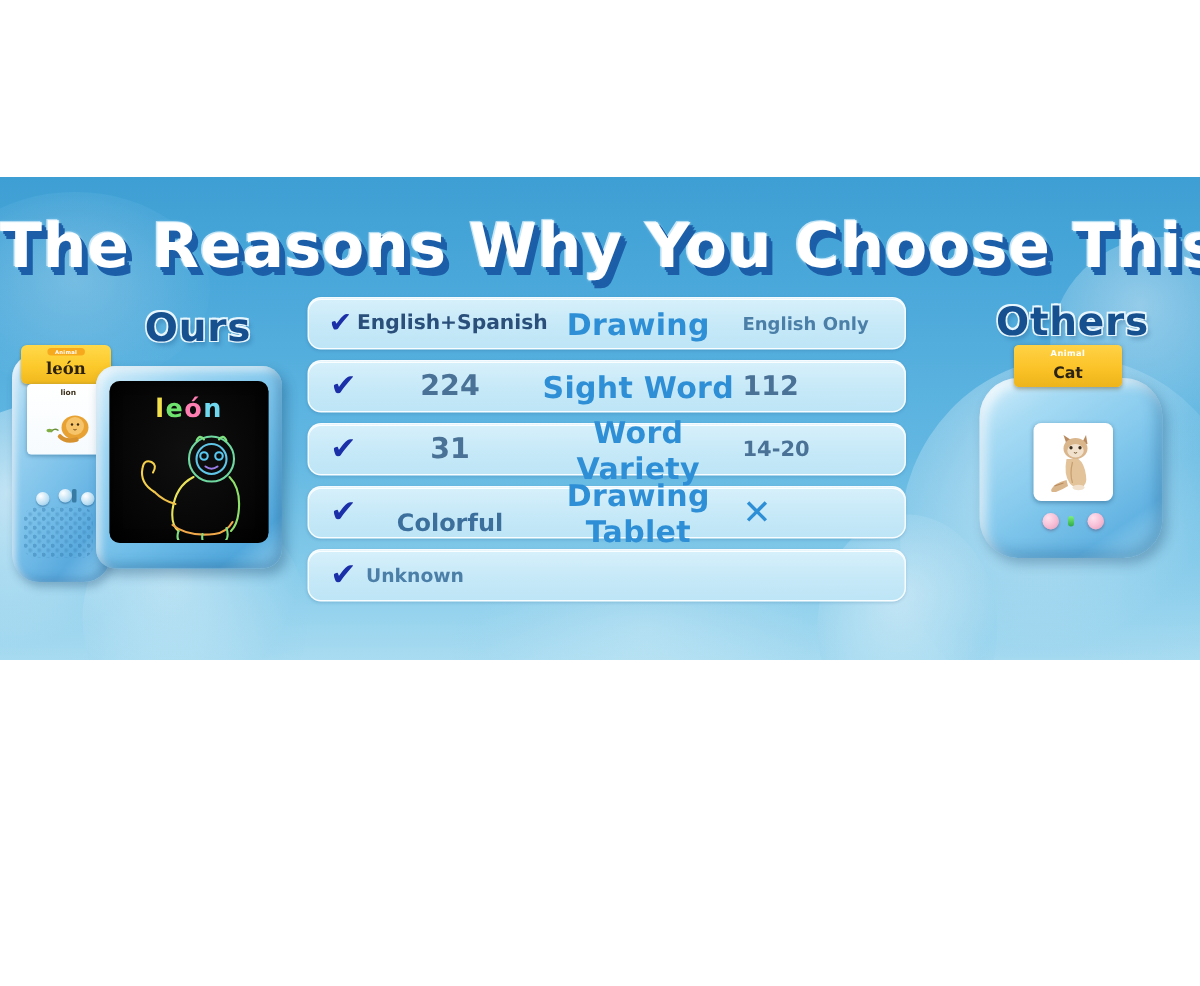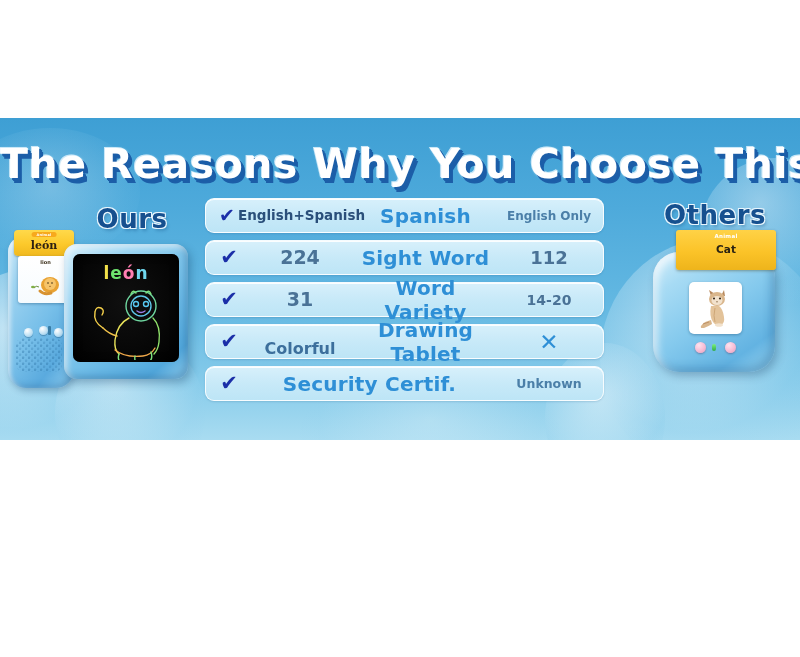--- a/index.html
+++ b/index.html
@@ -119,21 +119,21 @@
     flex: 1 1 auto;
     text-align: center;
     color: #2e8fd6;
     font-weight: bold;
     font-size: 19px;
     letter-spacing: .2px;
   }
   .others-val {
     flex: 0 0 auto;
     width: 108px;
-    text-align: center;
+    text-align: left;
     color: #4b7fa8;
     font-weight: bold;
     font-size: 13px;
   }
 
   
   .row-language .check      { font-size: 19px; width: 22px; margin-left: 10px; }
   .row-language .ours-val   { width: 118px; font-size: 13.5px; text-align: left; color: #2a4f7a; }
   .row-language .feature    { font-size: 20px; }
   .row-language .others-val { font-size: 12px; }
@@ -293,26 +293,25 @@
     position: absolute;
     left: 8px; top: 22px;
     width: 122px; height: 120px;
     border-radius: 26px;
     background: linear-gradient(145deg, #d6effb 0%, #a7dbf4 22%, #84c9ed 52%, #63b3e2 80%, #9bd5f0 100%);
     box-shadow: inset -4px -4px 9px rgba(20,85,135,.33), inset 4px 4px 8px rgba(255,255,255,.75), 3px 4px 8px rgba(15,60,100,.3);
   }
   #others-card-yellow {
     position: absolute;
     left: 31px; top: 0px;
-    width: 72px; height: 40px;
+    width: 72px; height: 28px;
     border-radius: 3px;
     background: linear-gradient(180deg, #ffd246 0%, #fbc328 55%, #eeb41b 100%);
     box-shadow: 0 1px 3px rgba(60,45,0,.38);
     overflow: hidden;
-    padding-left: 28px;
   }
   #others-card-tag {
     position: absolute;
     left: 50%; transform: translateX(-50%);
     top: 3px;
     font-size: 5.5px;
     font-weight: bold;
     color: #ffffff;
     letter-spacing: .3px;
     white-space: nowrap;
@@ -428,21 +427,21 @@
       </div>
     </div>
 
   </div>
 
   <div id="rows">
 
     <div class="row row-language">
       <div class="check">✔</div>
       <div class="ours-val">English+Spanish</div>
-      <div class="feature">Spanish</div>
+      <div class="feature">Drawing</div>
       <div class="others-val">English Only</div>
     </div>
 
     <div class="row row-sight">
       <div class="check">✔</div>
       <div class="ours-val">224</div>
       <div class="feature">Sight Word</div>
       <div class="others-val">112</div>
     </div>
 
@@ -455,21 +454,20 @@
 
     <div class="row row-tablet">
       <div class="check">✔</div>
       <div class="ours-val">Colorful</div>
       <div class="feature">Drawing Tablet</div>
       <div class="others-val">✕</div>
     </div>
 
     <div class="row row-security">
       <div class="check">✔</div>
-      <div class="feature">Security Certif.</div>
       <div class="others-val">Unknown</div>
     </div>
   </div>
 
   <div id="prod-others">
     <div id="others-body"></div>
 
     <div id="others-card-yellow">
       <div id="others-card-tag">Animal</div>
       <div id="others-card-word">Cat</div>

